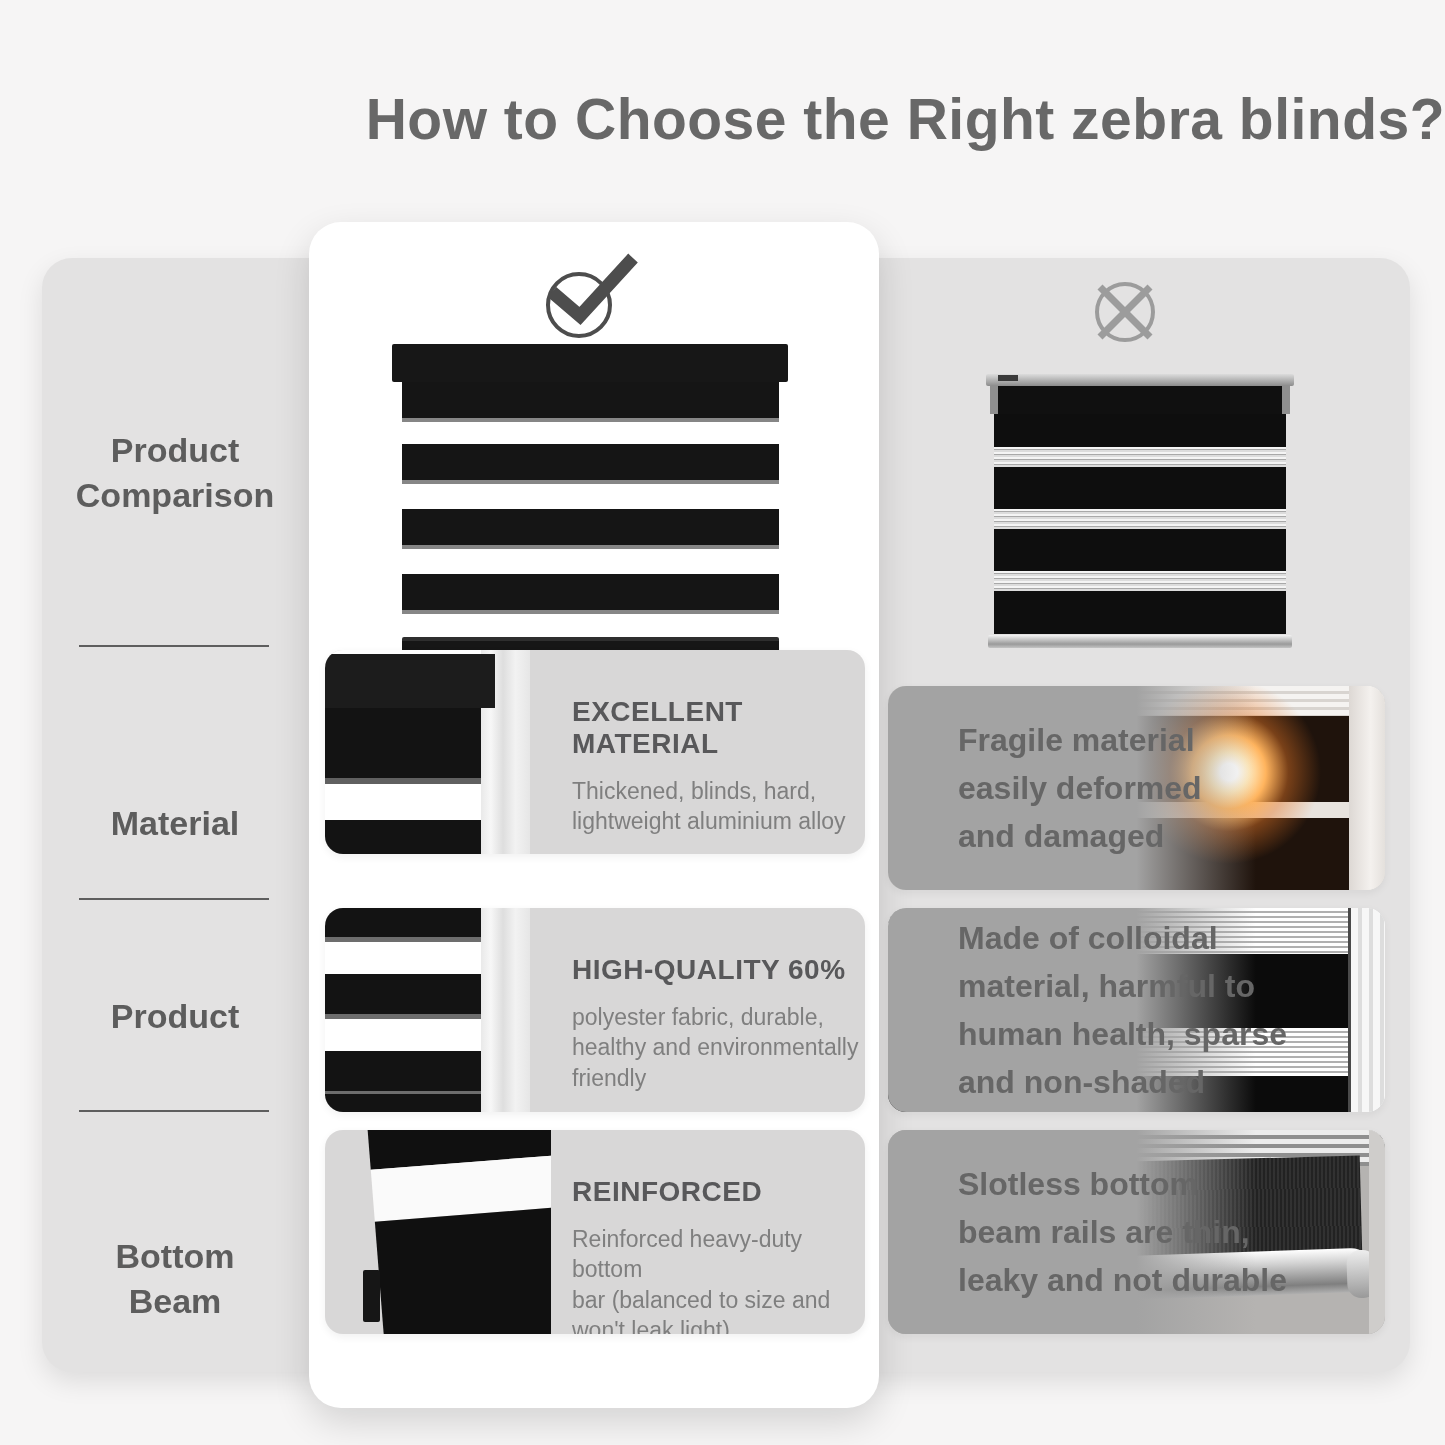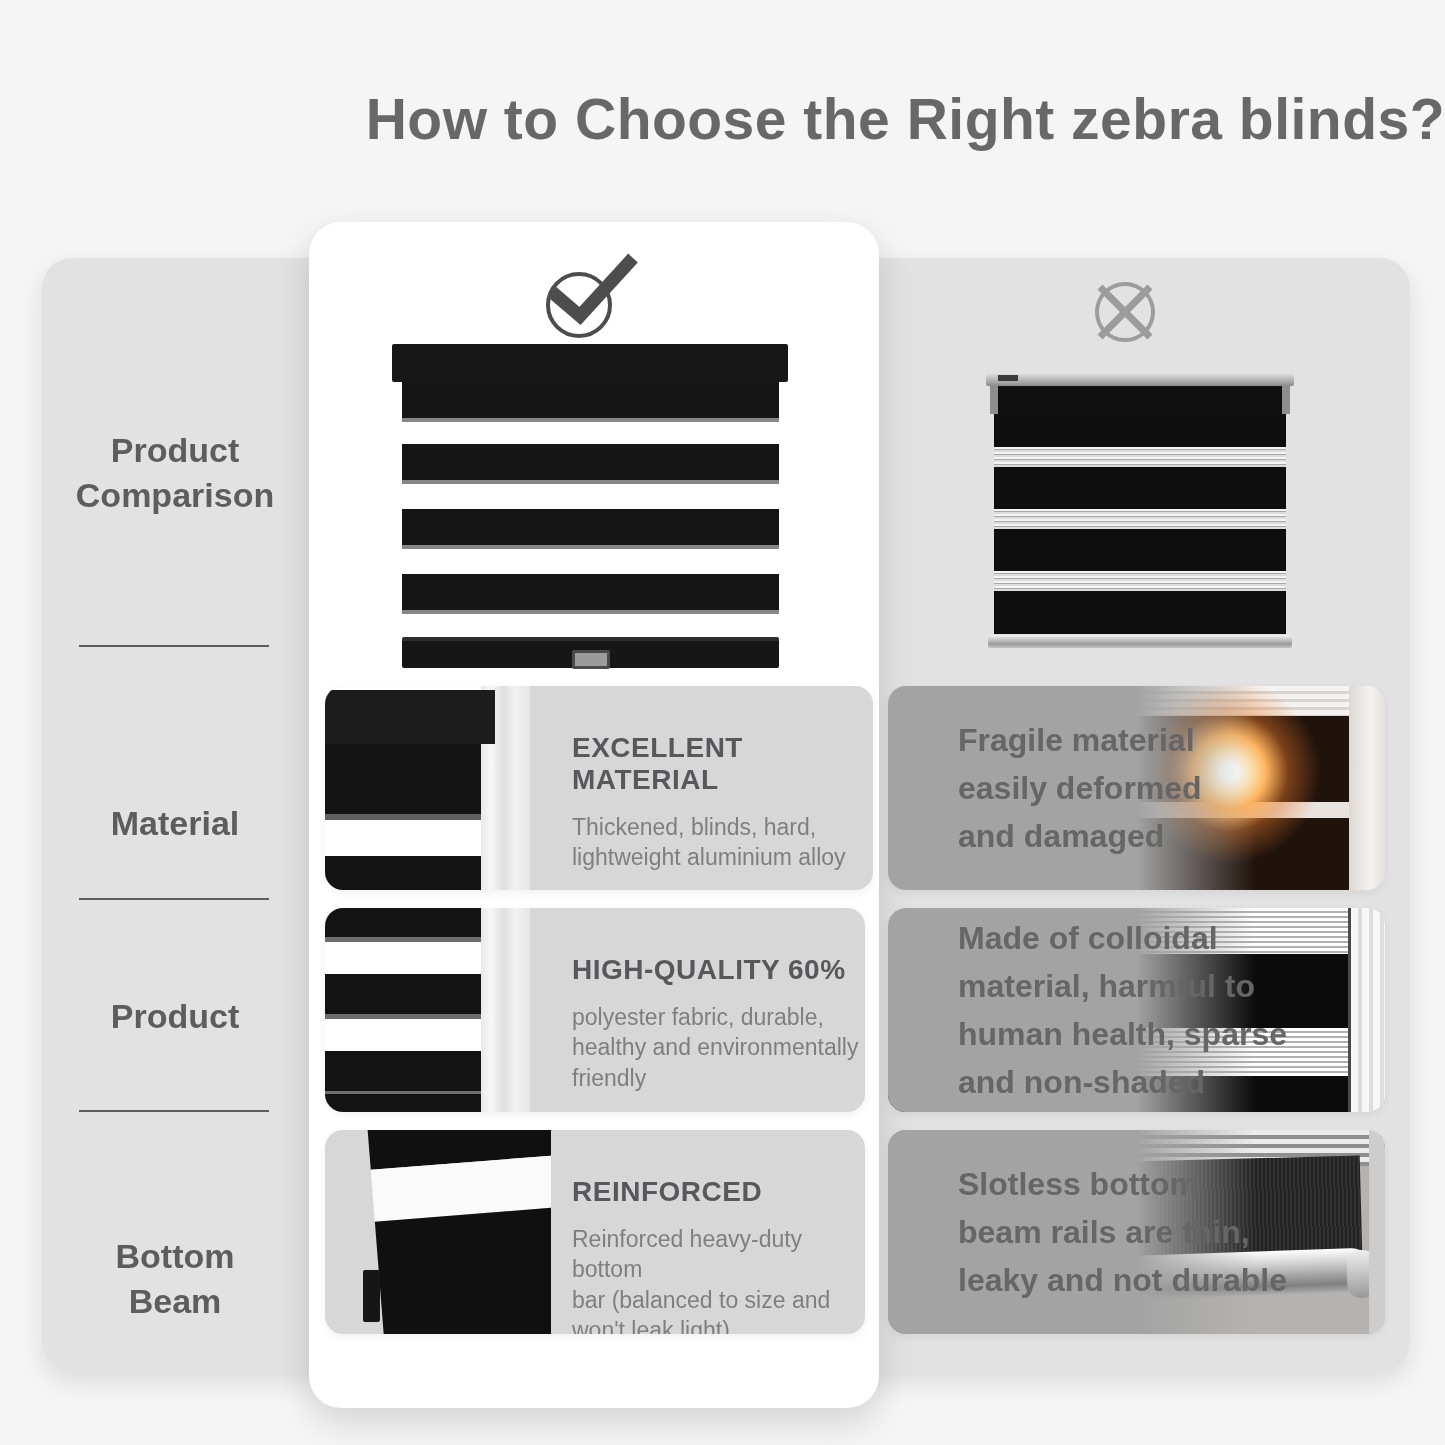--- a/index.html
+++ b/index.html
@@ -48,21 +48,21 @@
   .bp-cap.l{left:0;}.bp-cap.r{right:0;}
   .bp-fabric{position:absolute;left:8px;top:40px;width:292px;height:220px;background:#0e0e0e;}
   .bp-sheer{position:absolute;left:0;width:100%;height:20px;
           background:repeating-linear-gradient(180deg,#f4f4f4 0 2px,#a8a8a8 2px 3px,#dcdcdc 3px 5px);}
   .bp-s1{top:33px;}.bp-s2{top:95px;}.bp-s3{top:157px;}
   .bp-botrail{position:absolute;left:2px;top:261px;width:304px;height:13px;border-radius:2px;
           background:linear-gradient(180deg,#f3f3f3,#9a9a9a 70%,#c4c4c4);}
   
   .gcard{position:absolute;left:325px;width:540px;height:204px;border-radius:18px;
          background:var(--card);overflow:hidden;box-shadow:0 3px 8px rgba(0,0,0,0.06);}
-  .gc1{top:686px;padding-left:8px;}.gc2{top:908px;}.gc3{top:1130px;}
+  .gc1{top:650px;}.gc2{top:908px;}.gc3{top:1130px;}
   .gphoto{position:absolute;left:0;top:0;width:205px;height:204px;background:#ffffff;overflow:hidden;}
   .gframe{position:absolute;left:156px;top:0;width:49px;height:204px;
           background:linear-gradient(90deg,#e9e9e9 0,#f7f7f7 20%,#dedede 45%,#f2f2f2 70%,#e6e6e6);}
   .p1-cassette{position:absolute;left:0;top:4px;width:170px;height:54px;background:#1c1c1c;}
   .p1-band{position:absolute;left:0;top:58px;width:156px;height:70px;background:#131313;border-bottom:6px solid #606060;}
   .p1-band2{position:absolute;left:0;top:170px;width:156px;height:34px;background:#131313;}
   .p2-b{position:absolute;left:0;width:156px;
         background:linear-gradient(180deg,#131313 0 calc(100% - 5px),#6d6d6d calc(100% - 5px));}
   .p2-b1{top:0;height:34px;}.p2-b2{top:66px;height:45px;}.p2-b3{top:143px;height:45px;}
   .p2-b4{top:186px;height:18px;background:#131313;}

